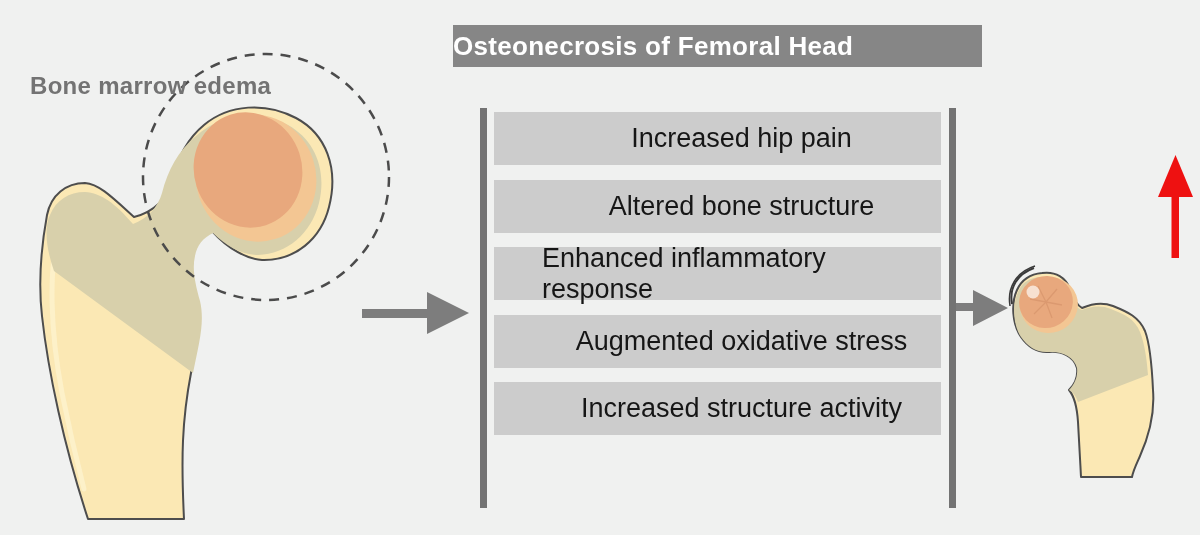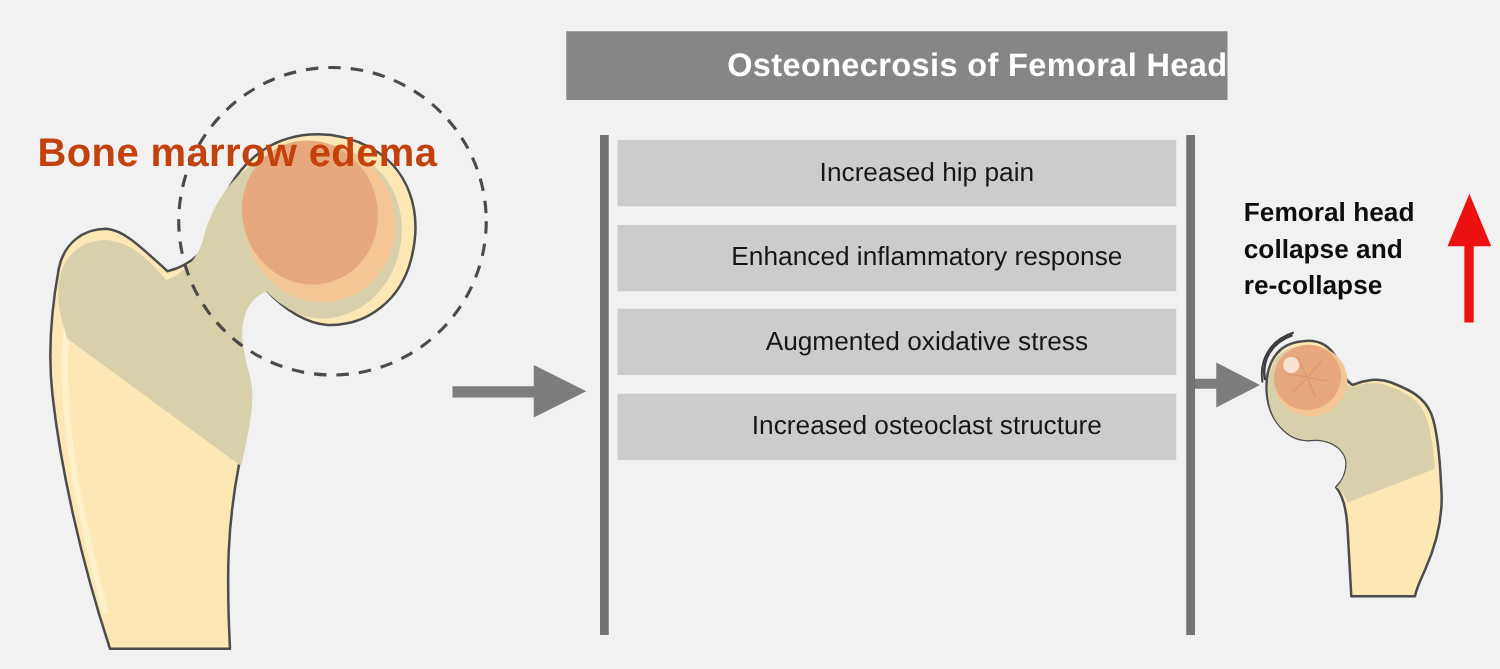--- a/index.html
+++ b/index.html
@@ -6,43 +6,43 @@
   .canvas {
     position: relative;
     width: 1200px; height: 535px;
     background: #f0f1f0;
     overflow: hidden;
     font-family: "Liberation Sans", sans-serif;
   }
   .art { position: absolute; left: 0; top: 0; width: 1200px; height: 535px; }
   .bme-label {
     position: absolute; left: 30px; top: 72px;
-    font-size: 32px; font-weight: bold; color: #c2410c;
-    letter-spacing: 0.3px; white-space: nowrap; margin-top: 32px;
+    font-size: 24px; font-weight: bold; color: #737373;
+    letter-spacing: 0.3px; white-space: nowrap;
   }
   .title-bar {
-    position: absolute; left: 453px; top: 25px; width: 529px; height: 55px;
+    position: absolute; left: 453px; top: 25px; width: 529px; height: 42px;
     background: #868686; color: #ffffff;
-    display: flex; align-items: center; justify-content: flex-end;
+    display: flex; align-items: center; justify-content: flex-start;
     font-size: 26px; font-weight: bold; letter-spacing: 0.3px;
   }
   .rail {
     position: absolute; top: 108px; width: 7px; height: 400px;
     background: #737373;
   }
   .rail-left  { left: 480px; }
   .rail-right { left: 949px; }
   .factors {
     position: absolute; left: 494px; top: 112px; width: 447px;
     display: flex; flex-direction: column; gap: 14.5px;
   }
   .factor {
     height: 53px; background: #cccccc; color: #161616;
     display: flex; align-items: center; justify-content: center;
-    font-size: 21px;
+    font-size: 27px;
     padding-left: 48px;
   }
   .collapse-note {
     position: absolute; left: 995px; top: 156px; width: 170px;
     font-size: 21px; font-weight: bold; color: #0d0d0d; line-height: 29px;
   }
   .collapse-note span { display: block; }
 </style>
 </head>
 <body>
@@ -144,24 +144,20 @@
 
   <div class="bme-label">Bone marrow edema</div>
 
   <div class="title-bar">
     <span>Osteonecrosis of Femoral Head</span>
   </div>
   <div class="rail rail-left"></div>
   <div class="rail rail-right"></div>
   <div class="factors">
     <div class="factor">Increased hip pain</div>
+    <div class="factor">Altered bone structure</div>
     <div class="factor">Enhanced inflammatory response</div>
     <div class="factor">Augmented oxidative stress</div>
-    <div class="factor">Increased osteoclast structure</div>
+    <div class="factor">Increased structure activity</div>
   </div>
 
-  <div class="collapse-note">
-    <span>Femoral head</span>
-    <span>collapse and</span>
-    <span>re-collapse</span>
-  </div>
 
 </div>
 
 </body></html>

